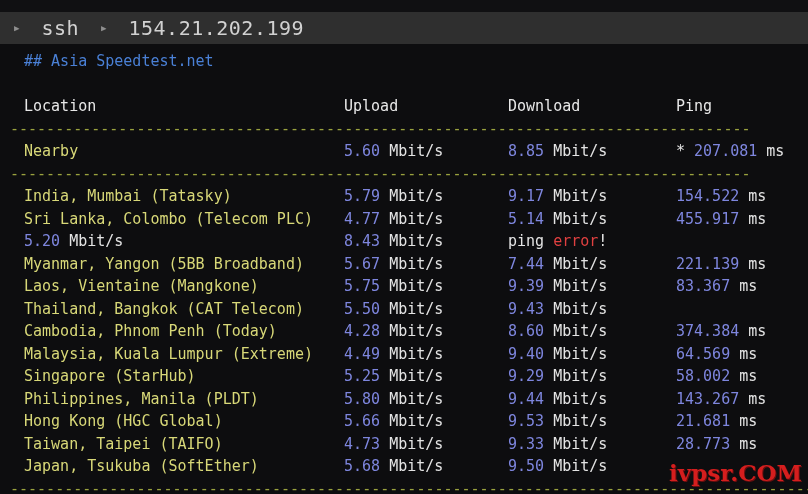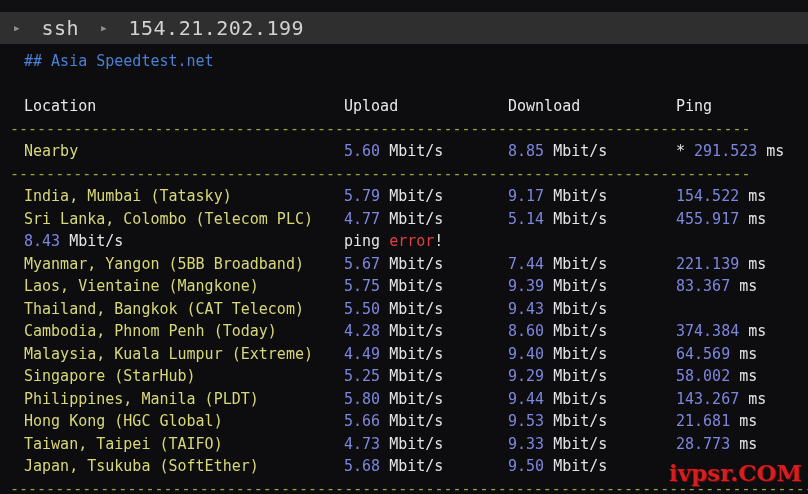--- a/index.html
+++ b/index.html
@@ -69,39 +69,40 @@
     <span class="th">Download</span>
     <span class="th">Ping</span>
   </div>
 
   <div class="separator">----------------------------------------------------------------------------------</div>
 
   <div class="grid-row">
     <span class="location">Nearby</span>
     <span><span class="val">5.60</span> <span class="unit">Mbit/s</span></span>
     <span><span class="val">8.85</span> <span class="unit">Mbit/s</span></span>
-    <span><span class="unit">*</span> <span class="val">291.523</span> <span class="unit">ms</span></span>
+    <span><span class="unit">*</span> <span class="val">207.081</span> <span class="unit">ms</span></span>
   </div>
 
   <div class="separator">----------------------------------------------------------------------------------</div>
 
   <div id="rows">
       <div class="grid-row">
         <span class="location">India, Mumbai (Tatasky)</span>
         <span><span class="val">5.79</span> <span class="unit">Mbit/s</span></span>
         <span><span class="val">9.17</span> <span class="unit">Mbit/s</span></span>
         <span><span class="val">154.522</span> <span class="unit">ms</span></span>
       </div>
       <div class="grid-row">
         <span class="location">Sri Lanka, Colombo (Telecom PLC)</span>
         <span><span class="val">4.77</span> <span class="unit">Mbit/s</span></span>
         <span><span class="val">5.14</span> <span class="unit">Mbit/s</span></span>
         <span><span class="val">455.917</span> <span class="unit">ms</span></span>
       </div>
       <div class="grid-row">
+        <span><span class="val">5.20</span> <span class="unit">Mbit/s</span></span>
         <span><span class="val">8.43</span> <span class="unit">Mbit/s</span></span>
         <span><span class="unit">ping </span><span class="err">error</span><span class="unit">!</span></span>
       </div>
       <div class="grid-row">
         <span class="location">Myanmar, Yangon (5BB Broadband)</span>
         <span><span class="val">5.67</span> <span class="unit">Mbit/s</span></span>
         <span><span class="val">7.44</span> <span class="unit">Mbit/s</span></span>
         <span><span class="val">221.139</span> <span class="unit">ms</span></span>
       </div>
       <div class="grid-row">

